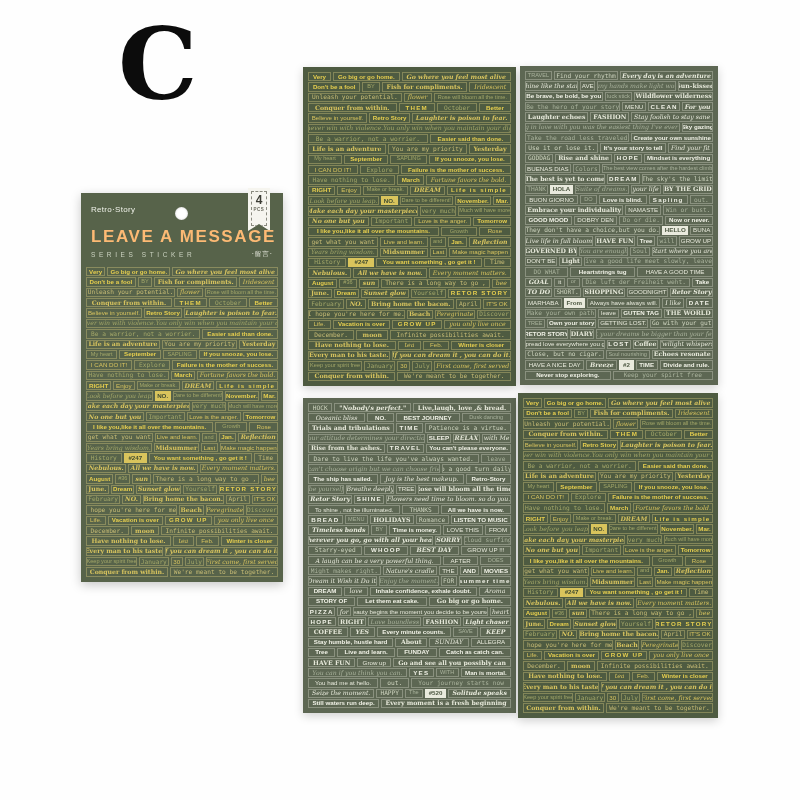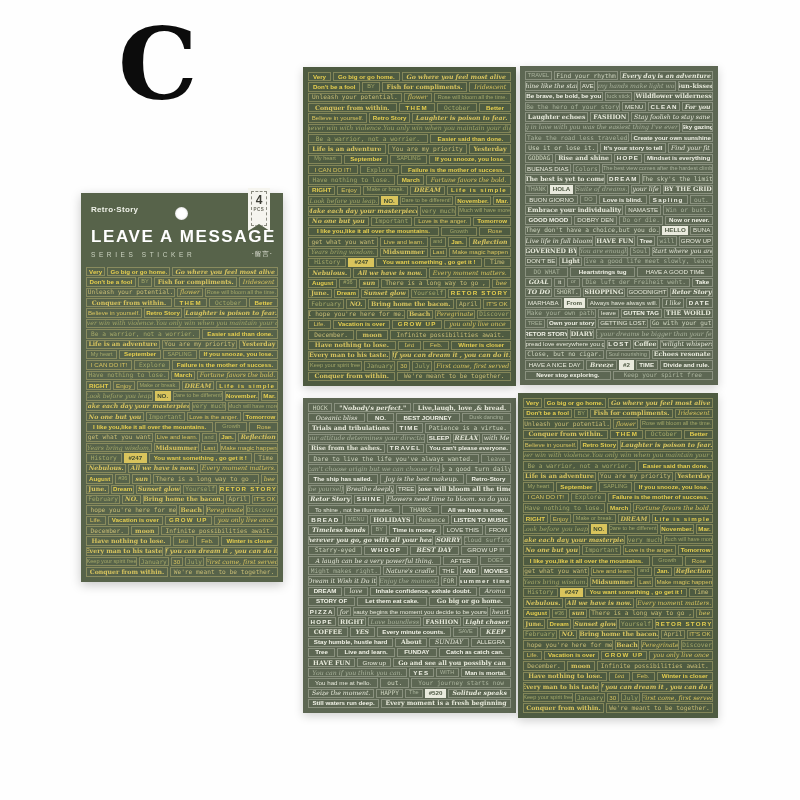--- a/index.html
+++ b/index.html
@@ -26,31 +26,31 @@
   .st-6{font-family:"DejaVu Sans Mono",monospace;color:var(--dim);}
   .st-7{color:var(--fg);}
   .st-8{color:var(--dim);font-size:5.6px;}
   .st-9{background:var(--solid-bg);color:var(--solid-fg);font-weight:700;border-color:var(--solid-bg);}
   .st-0{font-weight:700;letter-spacing:1.2px;color:var(--fg2);}
   .st-s{font-family:"DejaVu Serif",serif;font-style:italic;color:var(--dim);}
   
   .package{position:absolute;left:81px;top:193px;width:202px;height:389px;background:#57634a;
            box-shadow:0 3px 10px rgba(0,0,0,.22);display:flex;flex-direction:column;box-sizing:border-box;}
   .pkg-header{position:relative;height:72px;flex:0 0 auto;}
-  .pkg-brand{position:absolute;left:10px;top:12px;font-size:8px;font-weight:700;color:#eff1e8;letter-spacing:.3px;}
+  .pkg-brand{position:absolute;left:10px;top:12px;font-size:8px;font-weight:400;color:#eff1e8;letter-spacing:.3px;}
   .pkg-hole{position:absolute;left:94px;top:14px;width:13px;height:13px;border-radius:50%;
             background:#ffffff;box-shadow:inset 0 0 2px rgba(0,0,0,.25);}
   .pkg-ribbon{position:absolute;right:13px;top:-5px;width:22px;height:43px;background:#f6f5ef;
               clip-path:polygon(0 0,100% 0,100% 100%,50% 84%,0 100%);
               display:flex;flex-direction:column;align-items:center;box-shadow:0 1px 2px rgba(0,0,0,.25);}
   .pkg-ribbon-inner{margin-top:3px;width:14px;height:33px;border:1px dashed #8b8b80;
               display:flex;flex-direction:column;align-items:center;justify-content:flex-start;}
   .pkg-badge-count{font-size:12px;font-weight:700;color:#3c3c34;line-height:1.1;margin-top:2px;}
   .pkg-badge-unit{font-size:4.5px;font-weight:700;color:#6a6a5e;letter-spacing:.5px;}
-  .pkg-title{position:absolute;left:10px;top:34px;font-size:17px;font-weight:700;color:#ffffff;
+  .pkg-title{position:absolute;left:10px;top:34px;font-size:17px;font-weight:700;color:#fdba74;
              letter-spacing:1.6px;white-space:nowrap;}
   .pkg-subrow{position:absolute;left:10px;right:10px;top:57px;display:flex;justify-content:space-between;align-items:center;}
   .pkg-subtitle{font-size:6.5px;letter-spacing:3.6px;color:#ccd3c1;}
   .pkg-sidelabel{font-size:6.5px;color:#e8eadf;letter-spacing:1px;}
   .pkg-body{flex:1 1 auto;display:flex;flex-direction:column;gap:1px;padding:2px 5px 5px 5px;min-height:0;}
   
   #sheet-top-middle{left:303px;top:67px;width:213px;height:319px;}
   #sheet-top-right{left:520px;top:66px;width:198px;height:319px;}
   #sheet-bottom-middle{left:303px;top:398px;width:213px;height:315px;}
   #sheet-bottom-right{left:518px;top:393px;width:200px;height:325px;}

